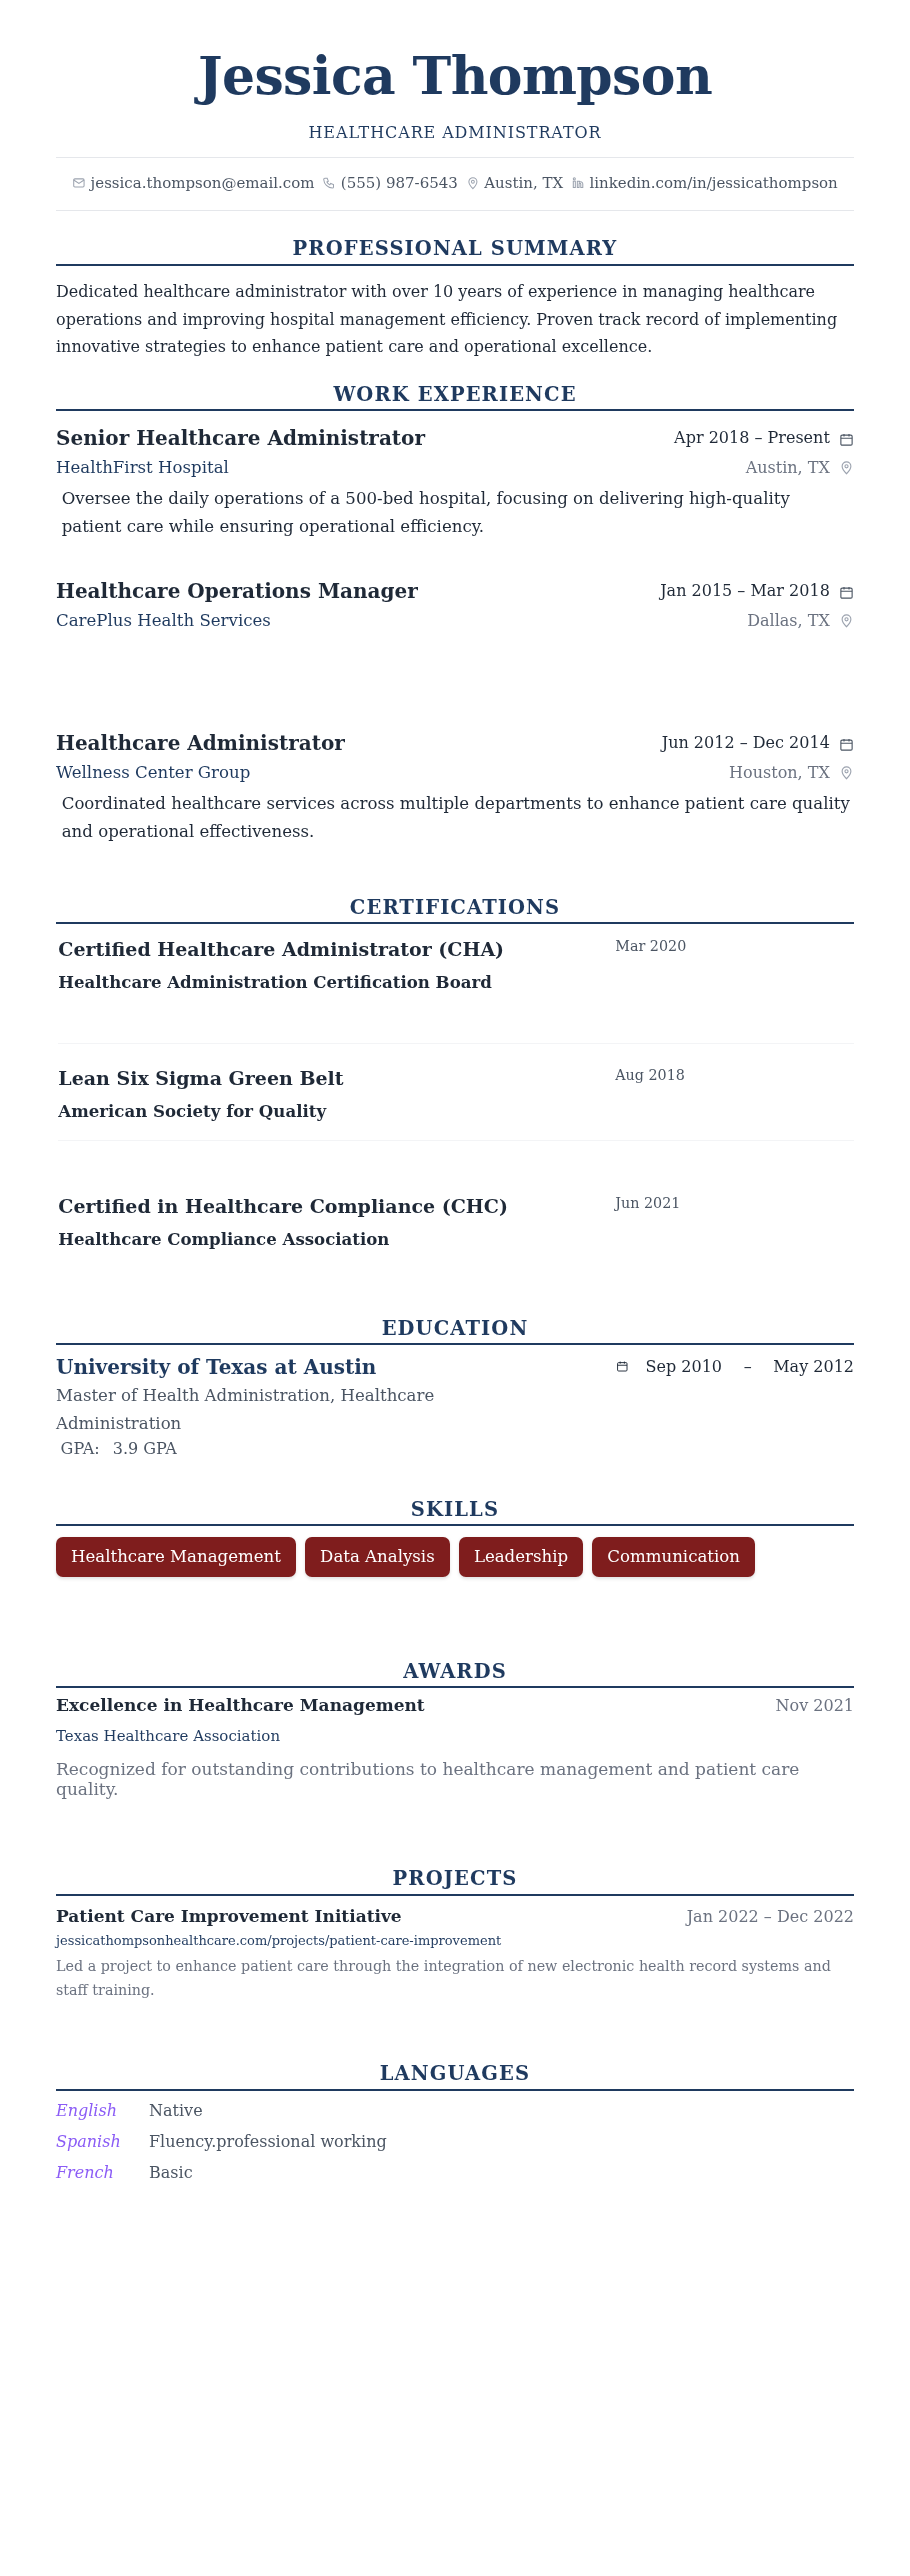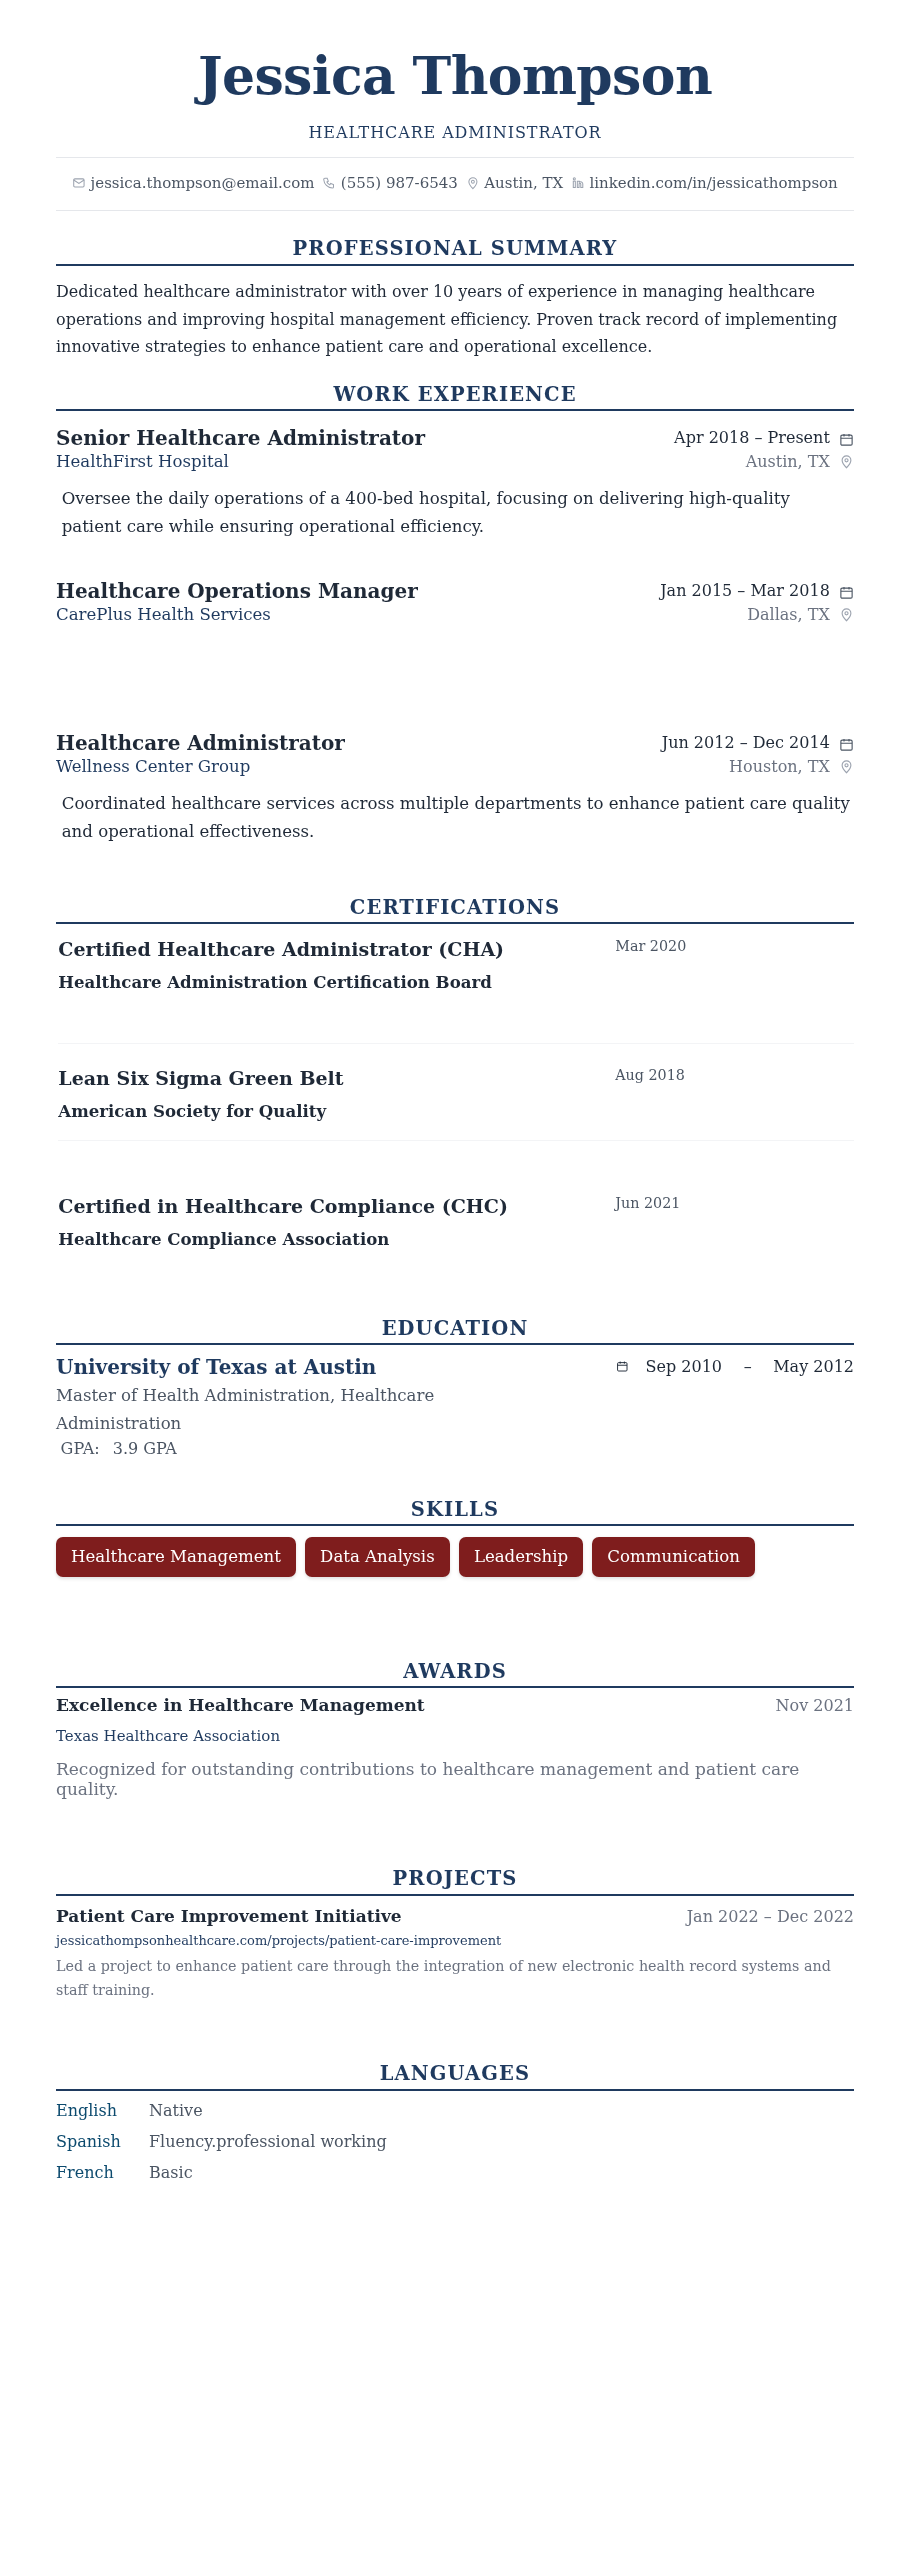--- a/index.html
+++ b/index.html
@@ -44,21 +44,21 @@
 
   .para { position: absolute; left: 0; width: 100%; font-size: 16px; line-height: 27.5px; color: #1f2937; }
 
   
   .job { position: absolute; left: 0; width: 100%; }
   .job-head { display: flex; justify-content: space-between; align-items: center; height: 29px; }
   .job-title { font-size: 20px; font-weight: bold; color: #1f2937; }
   .job-dates { font-size: 16px; color: #1f2937; display: flex; align-items: flex-end; gap: 9.2px; }
   .job-dates svg, .job-loc svg { width: 15px; height: 15px; fill: none; stroke-width: 1.8; }
   .job-dates svg { stroke: #4b5563; }
-  .job-sub { display: flex; justify-content: space-between; align-items: flex-start; height: 25px; gap: 16px; }
+  .job-sub { display: flex; justify-content: space-between; align-items: flex-end; height: 25px; gap: 16px; }
   .job-company { font-size: 16.6px; color: #1f3a5f; }
   .job-loc { font-size: 16px; color: #6b7280; display: flex; align-items: center; gap: 9.2px; }
   .job-loc svg { stroke: #9ca3af; }
   .job-desc { font-size: 16.6px; line-height: 27.5px; color: #1f2937; padding-left: 5.7px; margin-top: 8px; }
 
   
   .cert { position: absolute; left: 2.3px; width: 796px; }
   .cert-name { position: absolute; left: 0; top: 0; font-size: 19px; font-weight: bold; color: #1f2937; }
   .cert-date { position: absolute; left: 557px; top: 0; font-size: 14.3px; color: #4b5563; }
   .cert-issuer { position: absolute; left: 0; top: 34px; font-size: 16.6px; font-weight: bold; color: #1f2937; }
@@ -84,21 +84,21 @@
   .row-between { position: absolute; left: 0; width: 100%; display: flex; justify-content: space-between; align-items: baseline; }
   .award-title { font-size: 17px; font-weight: bold; color: #1f2937; }
   .muted-date { font-size: 16px; color: #6b7280; }
   .award-org { position: absolute; left: 0; font-size: 15px; color: #1f3a5f; }
   .award-desc { position: absolute; left: 0; width: 100%; font-size: 17px; color: #6b7280; }
   .proj-link { position: absolute; left: 0; font-size: 13px; color: #1f3a5f; }
   .proj-desc { position: absolute; left: 0; width: 100%; font-size: 14.3px; line-height: 24px; color: #6b7280; }
 
   
   .lang-row { position: absolute; left: 0; display: flex; font-size: 16px; }
-  .lang-name { width: 93px; color: #0c4a6e; }
+  .lang-name { width: 93px; color: #8b5cf6; font-style: italic; }
   .lang-level { color: #4b5563; }
 </style>
 </head>
 <body>
 
 <div class="page">
 
   <h1 class="name">Jessica Thompson</h1>
   <div class="title">HEALTHCARE ADMINISTRATOR</div>
   <div class="hr-light" style="top:157px"></div>
@@ -156,21 +156,21 @@
     <div class="job-sub">
       <span class="job-company">HealthFirst Hospital</span>
       <span class="job-loc">
         <span>Austin, TX</span>
         <svg viewBox="0 0 24 24">
             <path d="M12 22s-7-7-7-12a7 7 0 0 1 14 0c0 5-7 12-7 12z"></path>
             <circle cx="12" cy="10" r="2.5"></circle>
           </svg>
       </span>
     </div>
-    <p class="job-desc">Oversee the daily operations of a 400-bed hospital, focusing on delivering high-quality patient care while ensuring operational efficiency.</p>
+    <p class="job-desc">Oversee the daily operations of a 500-bed hospital, focusing on delivering high-quality patient care while ensuring operational efficiency.</p>
   </div>
 
   <div class="job" style="top:576px">
     <div class="job-head">
       <span class="job-title">Healthcare Operations Manager</span>
       <span class="job-dates">
         <span>Jan 2015 – Mar 2018</span>
         <svg viewBox="0 0 24 24">
             <rect x="3" y="5" width="18" height="16" rx="2"></rect>
             <path d="M3 10h18M8 3v4M16 3v4"></path>

